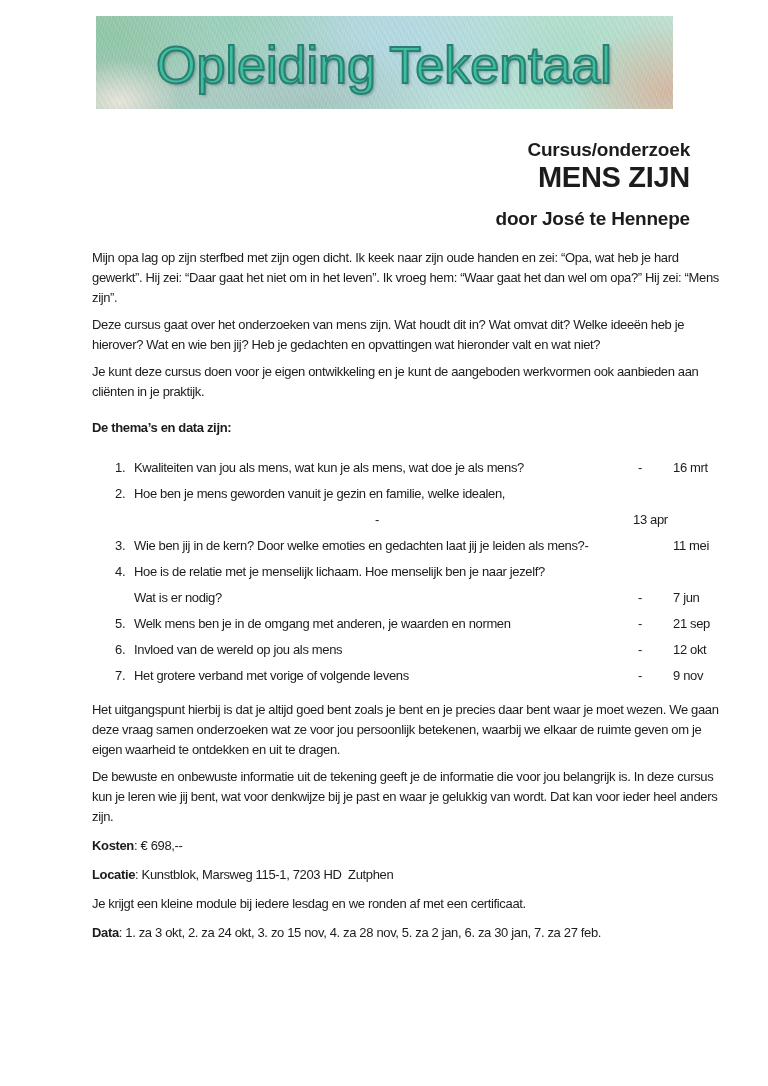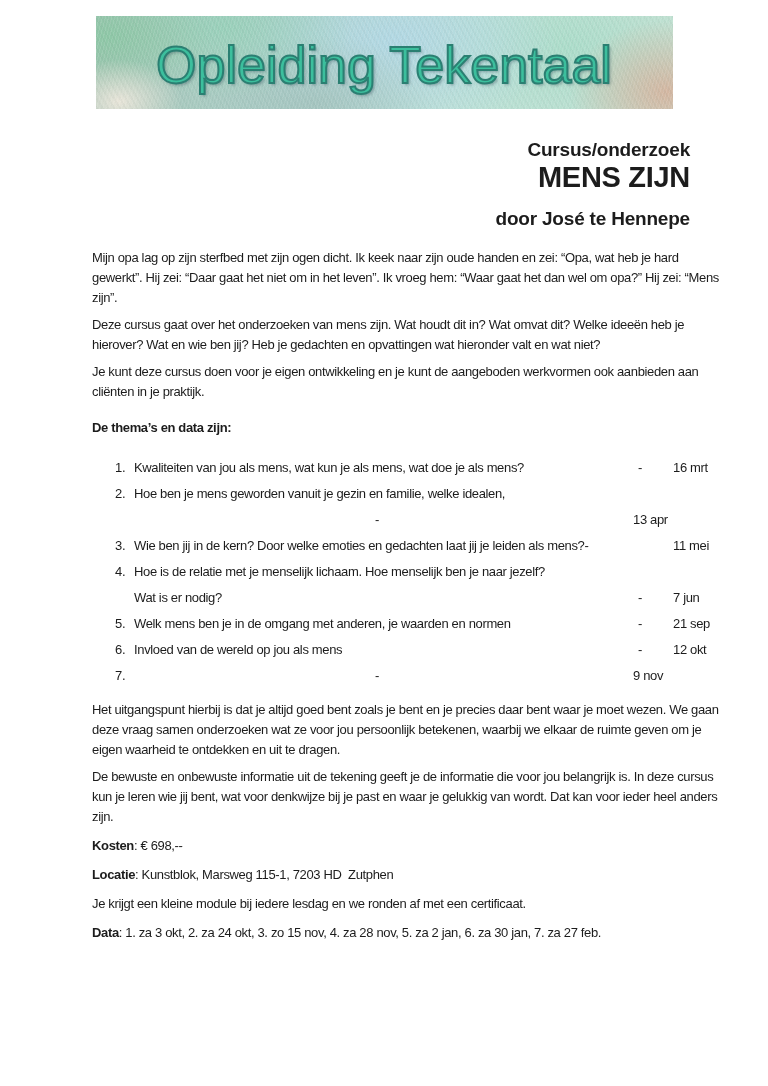--- a/index.html
+++ b/index.html
@@ -174,20 +174,21 @@
         <span class="t-date">21 sep</span>
       </div>
       <div class="theme-row">
         <span class="t-num">6.</span>
         <span class="t-text">Invloed van de wereld op jou als mens</span>
         <span class="t-dash">-</span>
         <span class="t-date">12 okt</span>
       </div>
       <div class="theme-row">
         <span class="t-num">7.</span>
+        <span class="t-text">Het grotere verband met vorige of volgende levens</span>
         <span class="t-dash">-</span>
         <span class="t-date">9 nov</span>
       </div>
     </div>
 
     <p class="body-par closing-1">Het uitgangspunt hierbij is dat je altijd goed bent zoals je bent en je precies daar bent waar je moet wezen. We gaan deze vraag samen onderzoeken wat ze voor jou persoonlijk betekenen, waarbij we elkaar de ruimte geven om je eigen waarheid te ontdekken en uit te dragen.</p>
     <p class="body-par closing-2">De bewuste en onbewuste informatie uit de tekening geeft je de informatie die voor jou belangrijk is. In deze cursus kun je leren wie jij bent, wat voor denkwijze bij je past en waar je gelukkig van wordt. Dat kan voor ieder heel anders zijn.</p>
 
     <p class="info-line"><b>Kosten</b><span>: € 698,--</span></p>
 

